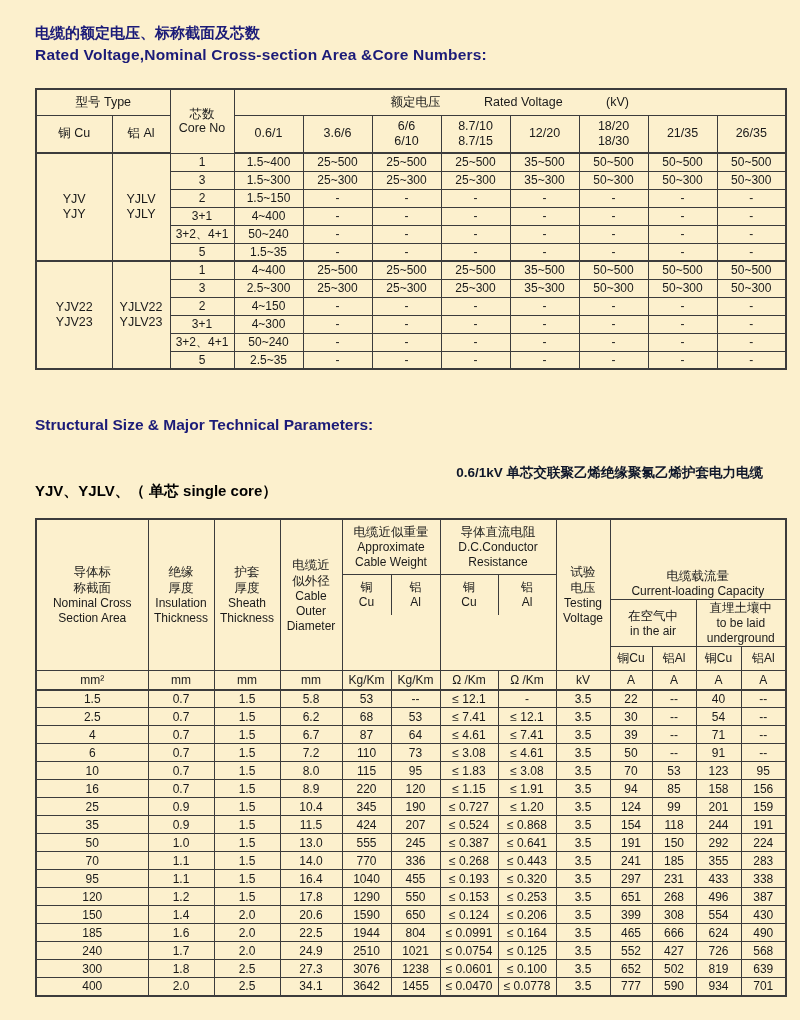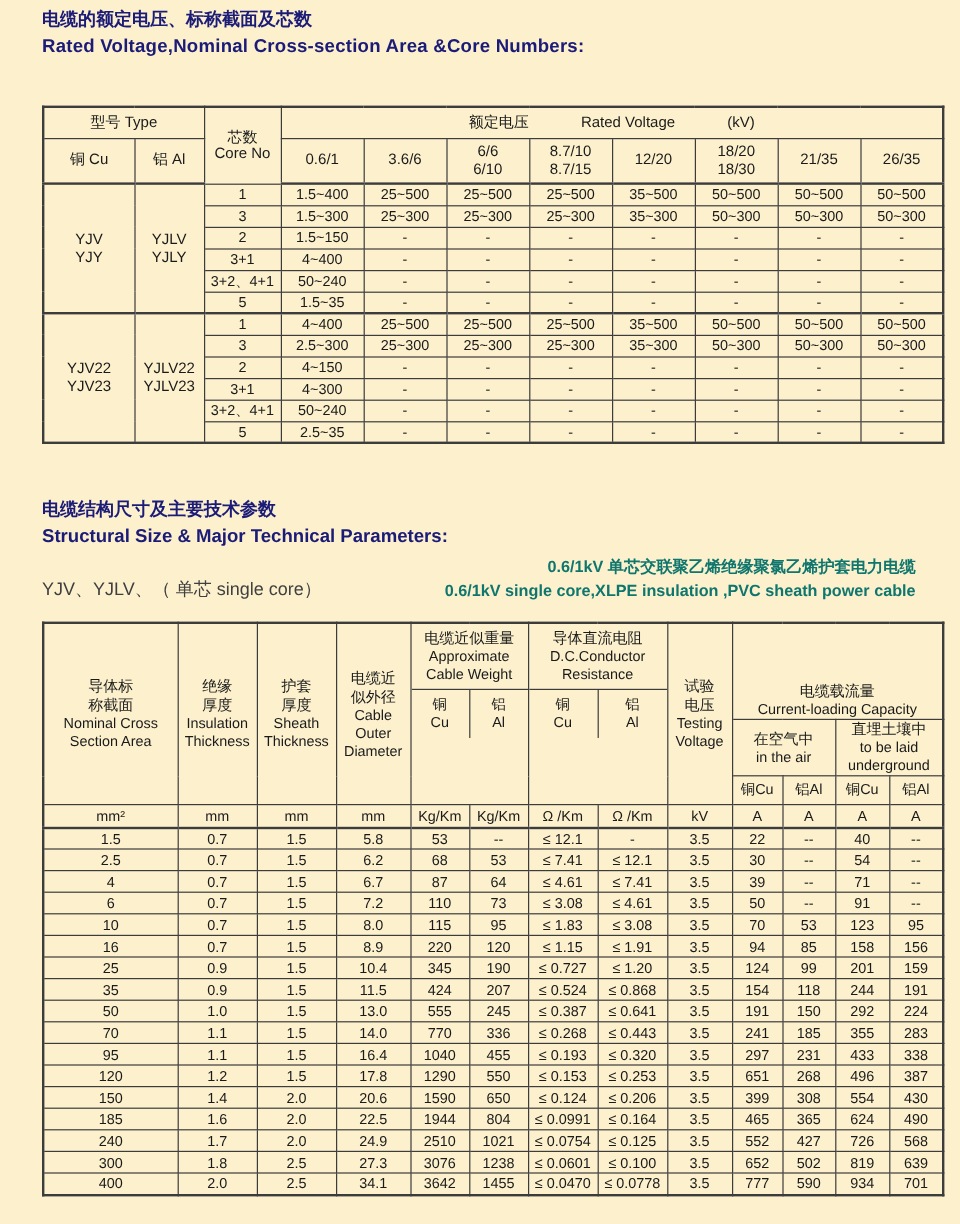--- a/index.html
+++ b/index.html
@@ -8,27 +8,27 @@
     background:#fcf0cd;
     font-family:"Liberation Sans","DejaVu Sans",sans-serif;
     color:#1a1a1a;
     position:relative;
     -webkit-font-smoothing:antialiased;
   }
   .abs{position:absolute;}
   
   .h-zh,.h-en{color:#1b1b78;font-weight:bold;}
   #sec1-title{top:6px;left:35px;}
-  #sec1-title .h-zh{font-size:15px;line-height:22px;}
+  #sec1-title .h-zh{font-size:15px;line-height:22px;margin-top:16px;}
   #sec1-title .h-en{font-size:15.5px;line-height:22px;letter-spacing:.2px;}
   #sec2-title{top:413px;left:35px;}
   #sec2-title .h-zh{font-size:15px;line-height:23px;}
   #sec2-title .h-en{font-size:15.5px;line-height:23px;}
-  #subtitle{top:463px;right:37px;text-align:right;font-weight:bold;font-size:13.5px;line-height:20px;color:#0f766e;}
-  #model-label{top:482px;left:35px;font-size:15px;color:#404040;}
+  #subtitle{top:463px;right:37px;text-align:right;font-weight:bold;font-size:13.5px;line-height:20px;color:#0f172a;}
+  #model-label{top:482px;left:35px;font-size:15px;color:#000000;font-weight:bold;}
 
   
   table{border-collapse:collapse;table-layout:fixed;background:#fcf0cd;}
   th,td{border:1px solid #3c3c3c;text-align:center;vertical-align:middle;padding:0;font-weight:normal;overflow:hidden;}
   .pre{white-space:pre-line;line-height:1.18;}
 
   
   #t1{top:88px;left:35px;width:750px;border:2px solid #3c3c3c;font-size:12px;}
   #t1 thead th{font-size:12.5px;}
   #t1 thead tr:nth-child(1){height:26px;}
@@ -255,27 +255,25 @@
           <td>-</td>
           <td>-</td>
           <td>-</td>
           <td>-</td>
           <td>-</td>
         </tr>
       </tbody>
   </table>
 
   <div id="sec2-title" class="abs">
-    <div class="h-zh">电缆结构尺寸及主要技术参数</div>
     <div class="h-en">Structural Size &amp; Major Technical Parameters:</div>
   </div>
 
   <div id="subtitle" class="abs">
     <div>0.6/1kV 单芯交联聚乙烯绝缘聚氯乙烯护套电力电缆</div>
-    <div>0.6/1kV single core,XLPE insulation ,PVC sheath power cable</div>
   </div>
 
   <div id="model-label" class="abs">YJV、YJLV、（ 单芯  single core）</div>
 
   <table id="t2" class="abs">
     <colgroup>
       <col style="width:112px">
         <col style="width:66px">
         <col style="width:66px">
         <col style="width:62px">
@@ -590,21 +588,21 @@
           <td>185</td>
           <td>1.6</td>
           <td>2.0</td>
           <td>22.5</td>
           <td>1944</td>
           <td>804</td>
           <td>≤ 0.0991</td>
           <td>≤ 0.164</td>
           <td>3.5</td>
           <td>465</td>
-          <td>365</td>
+          <td>666</td>
           <td>624</td>
           <td>490</td>
         </tr>
         <tr>
           <td>240</td>
           <td>1.7</td>
           <td>2.0</td>
           <td>24.9</td>
           <td>2510</td>
           <td>1021</td>

